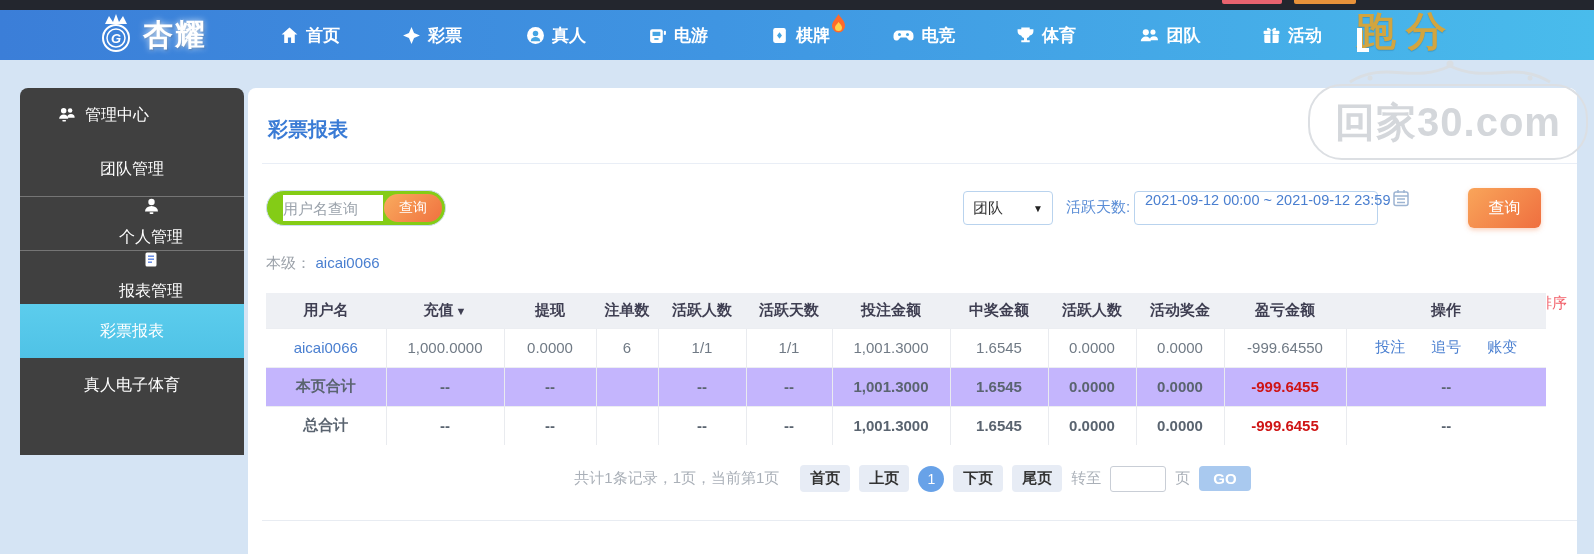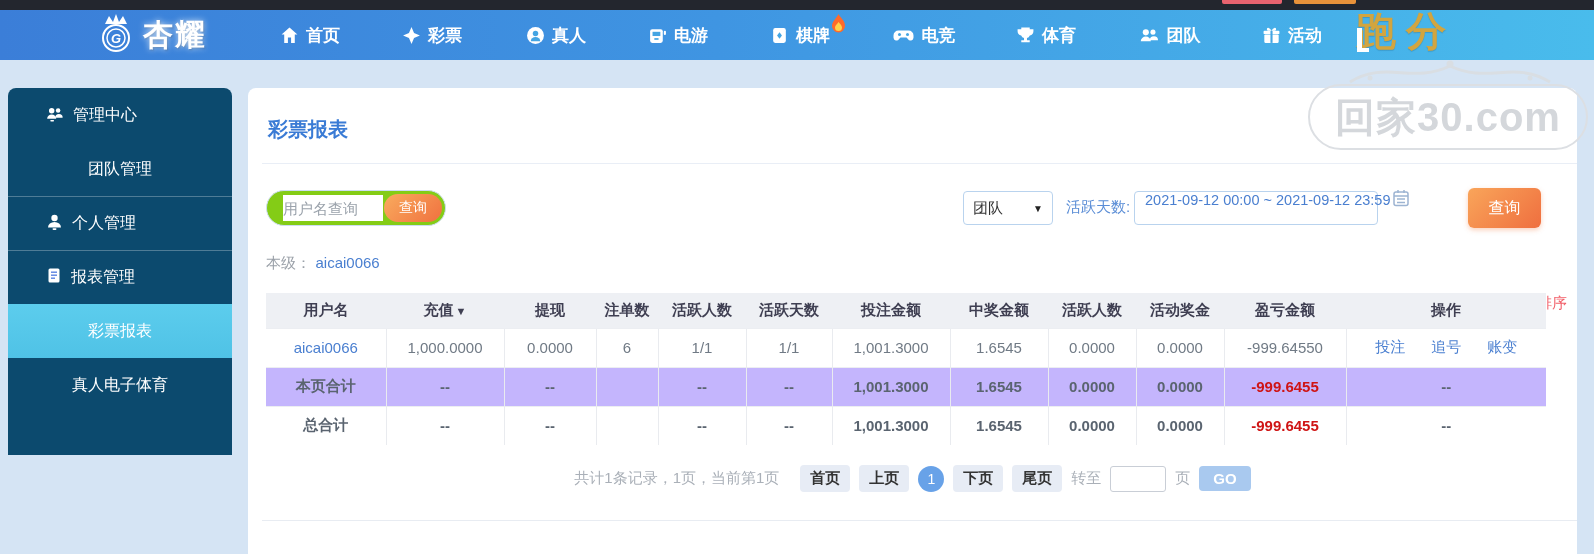--- a/index.html
+++ b/index.html
@@ -22,27 +22,27 @@
   .nav-item { position:absolute; top:0; height:50px; transform:translateX(-50%);
     display:flex; align-items:center; gap:7px; color:#fff; font-size:17px; font-weight:bold; cursor:pointer; }
   .nav-item .ic { display:flex; align-items:center; }
   .flame { position:absolute; right:-16px; top:4px; }
   .gold-text { position:absolute; left:1356px; top:4px; font-size:40px; font-weight:bold;
     color:#d2a53f; letter-spacing:10px; text-shadow:0 1px 1px rgba(0,0,0,.15); z-index:6; }
   .white-mark { position:absolute; left:1357px; top:28px; width:12px; height:24px;
     border-left:5px solid #fff; border-bottom:4px solid #fff; z-index:7; }
 
   
-  .sidebar { position:absolute; left:8px; top:88px; width:224px; height:367px;
-    background:#0c4a6e; border-radius:8px 8px 0 0; z-index:3; }
+  .sidebar { position:absolute; left:20px; top:88px; width:224px; height:367px;
+    background:#404040; border-radius:8px 8px 0 0; z-index:3; }
   .side-item { height:54px; display:flex; align-items:center; gap:9px;
     color:#fff; font-size:16px; cursor:pointer; }
   .side-head { padding-left:38px; }
   .side-sub { justify-content:center; }
-  .divided { border-top:1px solid rgba(255,255,255,.28); }
+  .divided { border-top:1px solid rgba(255,255,255,.28);flex-direction:column; }
   .side-item.active { background:linear-gradient(180deg,#5ccdED,#4fc2e6); }
 
   
   .card { position:absolute; left:248px; top:88px; width:1329px; height:466px;
     background:#fff; border-radius:8px 8px 0 0; z-index:2; }
   .card-title { position:absolute; left:20px; top:28px; font-size:20px; font-weight:bold; color:#3a7bd5; }
   .title-divider { position:absolute; left:14px; right:0; top:75px; border-top:1px solid #e9eef6; }
 
   .filter-row { position:absolute; left:18px; right:18px; top:100px; height:40px; }
   .search-pill { position:absolute; left:0; top:2px; width:180px; height:36px;
@@ -97,21 +97,21 @@
     font-size:14px; display:flex; align-items:center; justify-content:center; cursor:pointer; }
   .pg-text { font-size:15px; color:#aab0b8; }
   .pg-input { width:56px; height:26px; border:1px solid #c9ced6; border-radius:3px;
     font-size:14px; text-align:center; font-family:inherit; outline:none; }
   .pg-go { background:#a9c9ef; color:#fff; font-weight:bold; font-size:15px;
     padding:4px 14px; border-radius:4px; border:none; cursor:pointer; font-family:inherit; }
 
   .bottom-divider { position:absolute; left:14px; right:0; top:432px; border-top:1px solid #e8ecf2; }
 
   
-  .watermark { position:absolute; left:1308px; top:84px; width:280px; height:66px;
+  .watermark { position:absolute; left:1308px; top:84px; width:280px; height:76px;
     border:2px solid #dcdfe3; border-radius:34px; z-index:4; display:flex;
     align-items:center; justify-content:center; pointer-events:none; }
   .watermark-text { font-size:40px; font-weight:bold; color:#d4d7db; letter-spacing:1px; }
   .flourish { position:absolute; left:1340px; top:58px; z-index:4; pointer-events:none; }
 </style>
 </head>
 <body>
 
 <div id="app">
 

